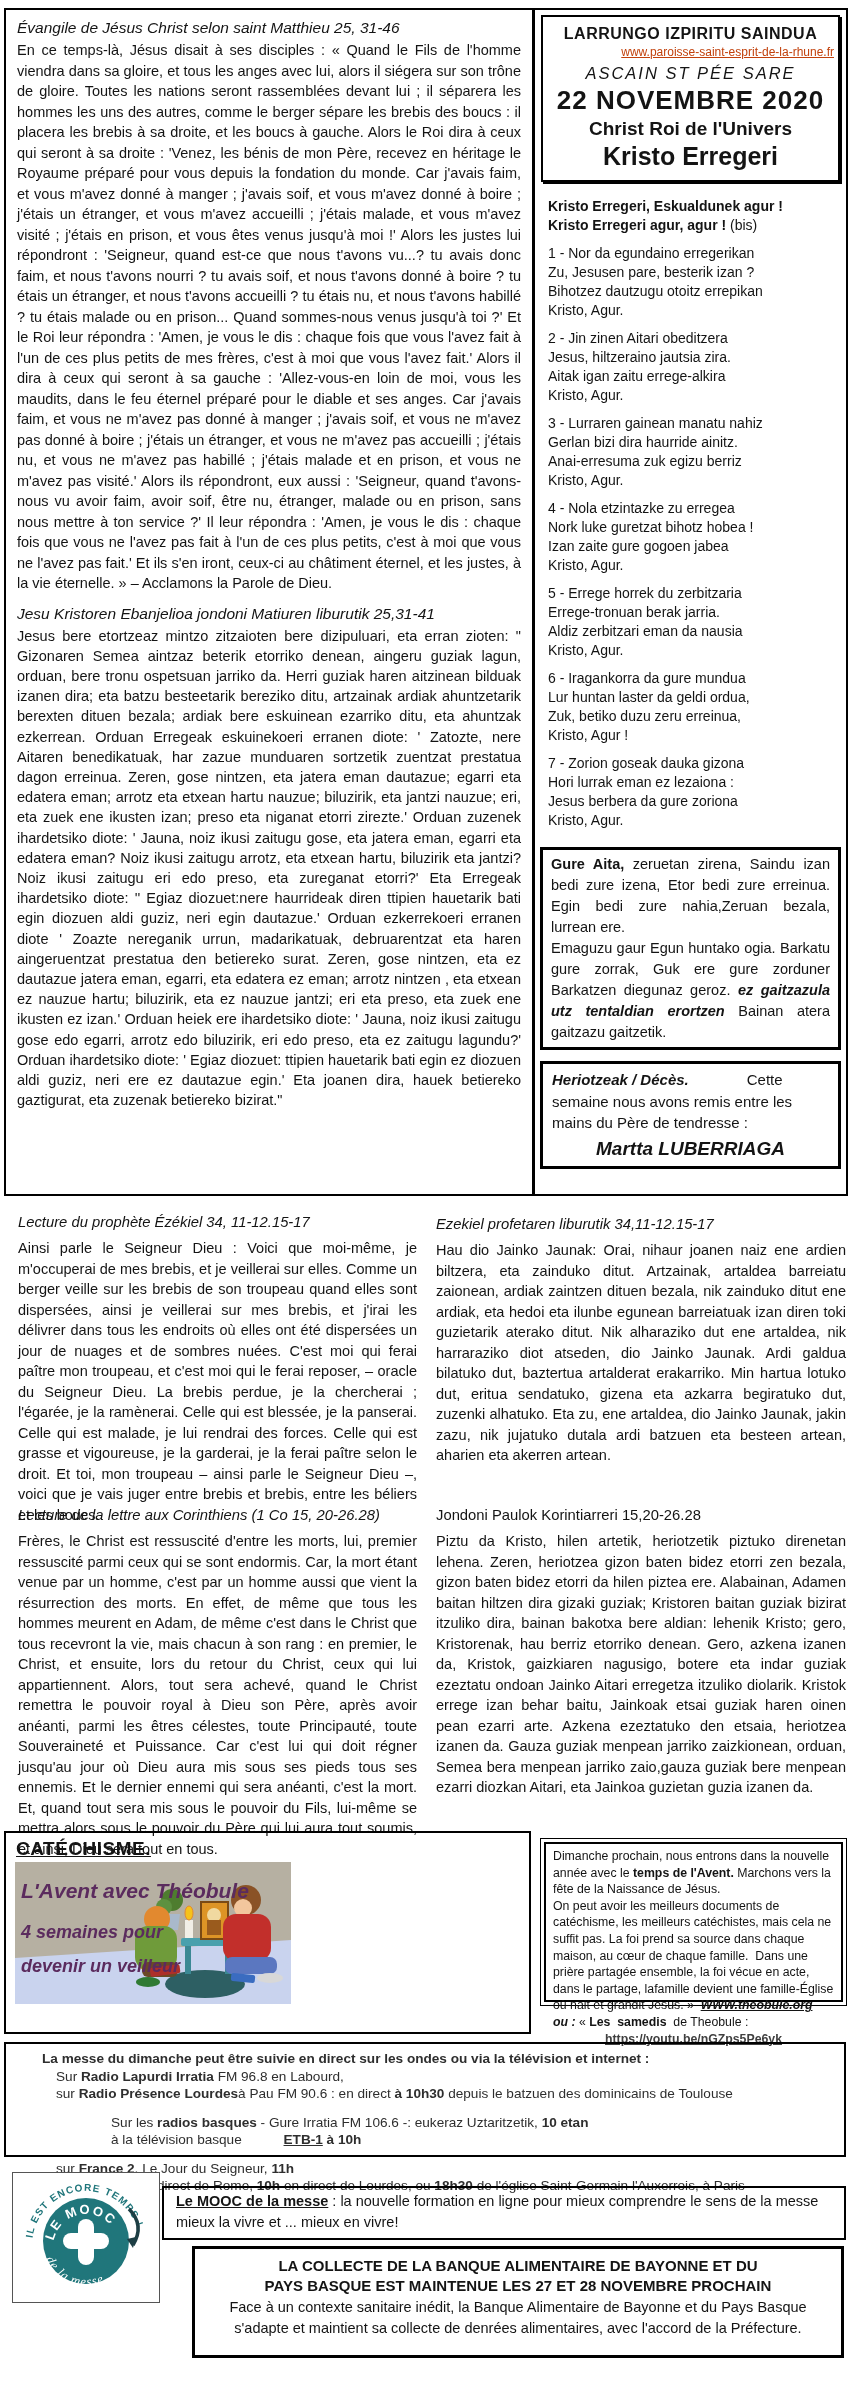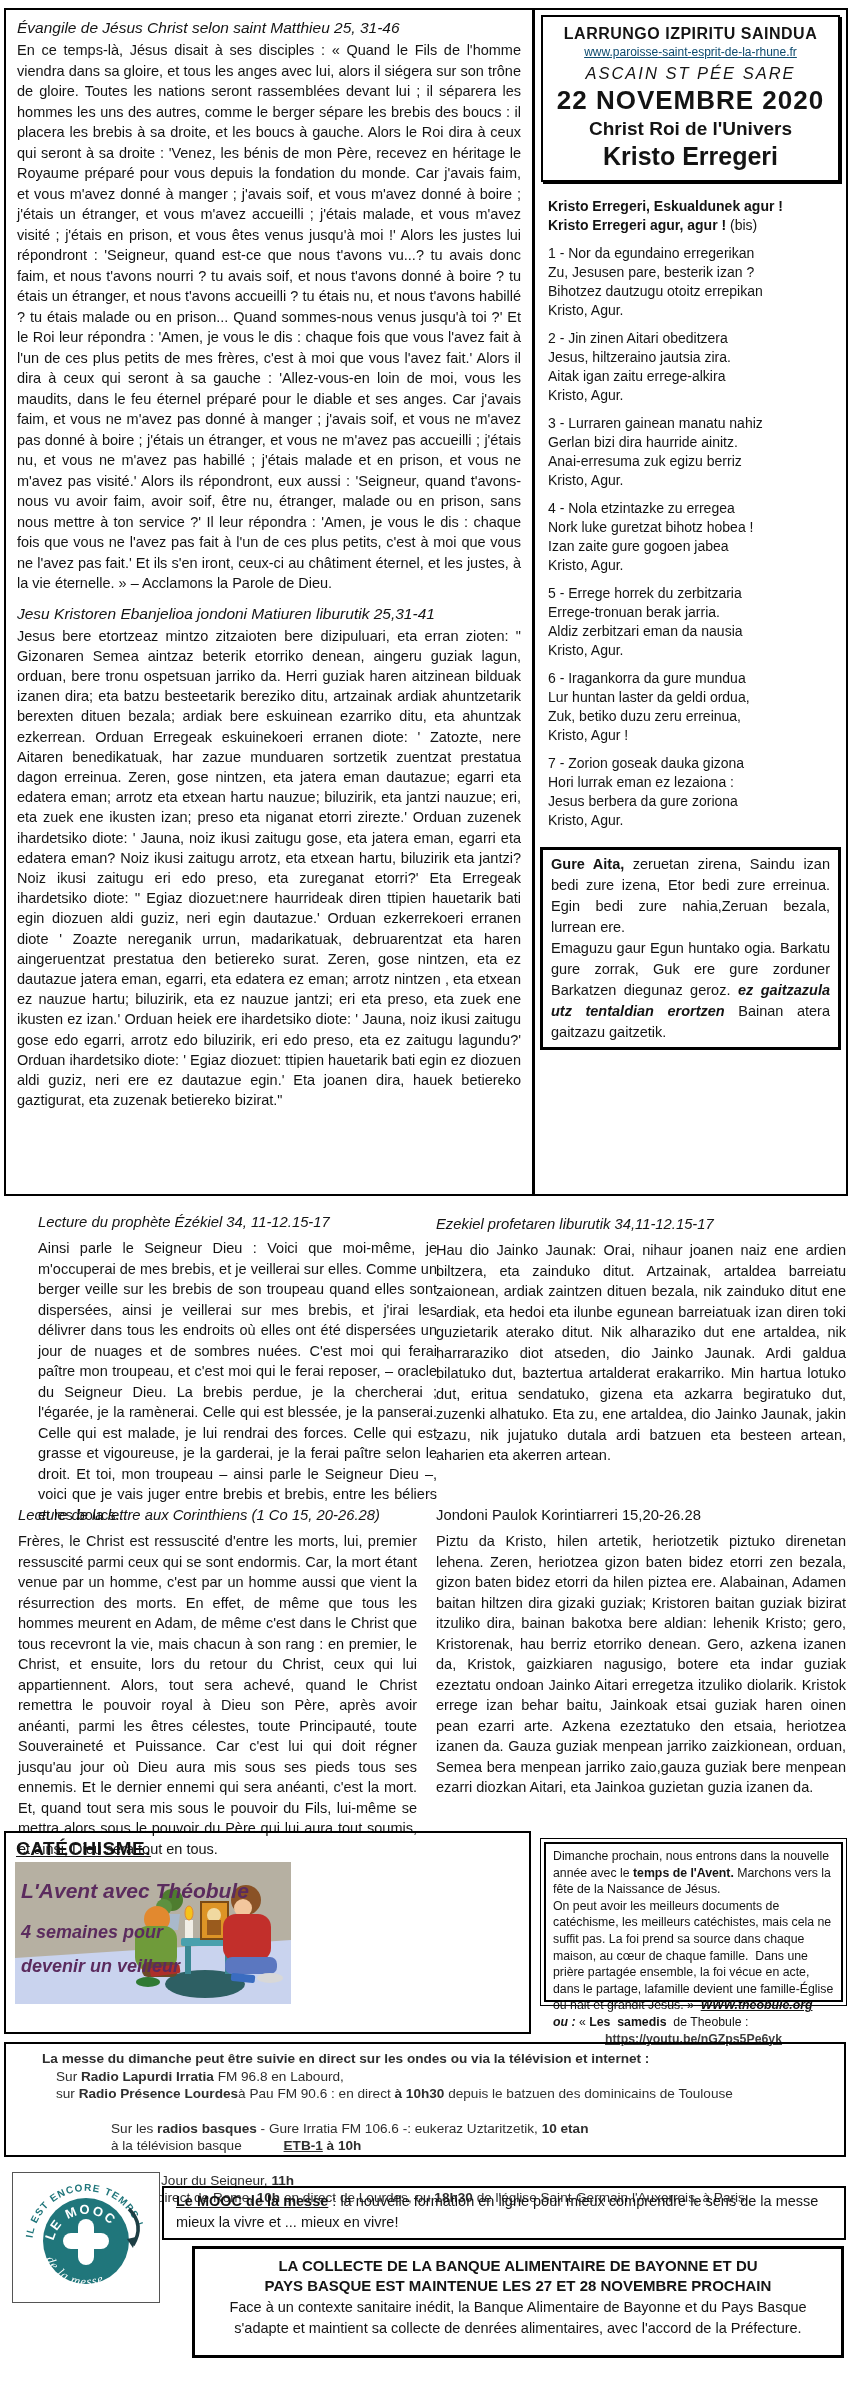--- a/index.html
+++ b/index.html
@@ -14,60 +14,60 @@
   .rd-title.noital{font-style:normal;}
   .body-j{font-size:14.5px;line-height:20.5px;text-align:justify;margin:0;}
   .left-box .body-j.eu{line-height:20.2px;}
   .gap10{height:10px;}
 
   
   .right-box{left:533px;top:8px;width:315px;height:1188px;border:2px solid #000;overflow:hidden;}
   .hdr-box{margin:5px 6px 0 6px;border:2px solid #000;box-shadow:2px 2px 0 #000;
            text-align:center;padding:7px 4px 9px 4px;background:#fff;}
   .hdr-parish{font-weight:bold;font-size:16px;letter-spacing:.5px;line-height:20px;}
-  .hdr-url{font-size:12px;line-height:17px;color:#0c4a6e;text-decoration:underline;cursor:pointer;}
+  .hdr-url{font-size:12px;line-height:17px;color:#c2410c;text-decoration:underline;cursor:pointer;text-align:right;}
   .hdr-towns{font-style:italic;font-size:16.5px;line-height:24px;letter-spacing:2px;}
   .hdr-date{font-weight:bold;font-size:26px;line-height:31px;letter-spacing:1px;}
   .hdr-fr{font-weight:bold;font-size:19px;line-height:25px;}
   .hdr-eu{font-weight:bold;font-size:25px;line-height:30px;}
   .hymn{padding:15px 13px 6px 13px;font-size:14px;line-height:19px;}
   .refrain{font-weight:bold;margin:0 0 9px 0;white-space:pre-line;}
   .refrain .bis{font-weight:normal;}
   .verse{white-space:pre-line;margin:0 0 9px 0;}
   .gure-box{margin:2px 5px 0 5px;border:3px solid #000;padding:4px 8px;
             font-size:14.5px;line-height:21px;text-align:justify;white-space:pre-wrap;}
   .deces-box{margin:11px 5px 0 5px;border:3px solid #000;padding:5px 9px 7px 9px;
              font-size:15px;line-height:21.5px;}
   .deces-line{white-space:pre-wrap;margin:0;}
   .deces-name{text-align:center;font-weight:bold;font-style:italic;font-size:19px;margin:4px 0 0 0;}
 
   
   .reading{font-size:13.2px;line-height:18.6px;}
   .reading .rd-title{font-size:14.8px;margin-bottom:6px;}
-  .ez-fr{left:18px;top:1212px;width:399px;margin-left:20px;}
+  .ez-fr{left:18px;top:1212px;width:399px;}
   .ez-eu{left:436px;top:1214px;width:410px;}
   .co-fr{left:18px;top:1505px;width:399px;}
   .co-eu{left:436px;top:1505px;width:410px;}
 
   
   .cat-box{left:4px;top:1831px;width:527px;height:203px;border:2.5px solid #000;padding:5px 10px;}
   .cat-title{font-weight:bold;font-size:19px;text-decoration:underline;letter-spacing:.5px;}
   .cat-img{position:absolute;left:9px;top:29px;}
 
   
   .dim-outer{left:540px;top:1838px;width:307px;height:168px;border:1.5px solid #000;padding:3px;}
   .dim-inner{border:2.5px solid #000;height:100%;box-sizing:border-box;padding:4px 7px;
              font-size:12.3px;line-height:16.6px;white-space:pre-wrap;}
 
   
   .messe-box{left:4px;top:2042px;width:842px;height:115px;border:2.5px solid #000;
              padding:6px 0 0 0;font-size:13.6px;line-height:17.5px;color:#2e2e2e;}
   .radio-line{white-space:pre-wrap;}
   .pl18{padding-left:36px;} .pl50{padding-left:50px;} .pl105{padding-left:105px;}
-  .mt6{margin-top:17px;}
+  .mt6{margin-top:11px;}
 
   
   .mooc-logo-box{left:12px;top:2172px;width:148px;height:131px;border:1px solid #555;background:#fff;}
   .mooc-text-box{left:162px;top:2186px;width:684px;border:2.5px solid #000;padding:3px 12px 5px 12px;
                  font-size:14.5px;line-height:21px;white-space:pre-wrap;}
   .collecte-box{left:192px;top:2246px;width:652px;height:112px;border:3px solid #000;
                 padding:7px 14px;text-align:center;}
   .collecte-title{font-weight:bold;font-size:15px;line-height:19.5px;margin:0;}
   .collecte-body{font-size:14.5px;line-height:21px;margin:2px 0 0 0;}
 
@@ -125,20 +125,26 @@
 Kristo, Agur !</p>
       <p class="verse">7 - Zorion goseak dauka gizona
 Hori lurrak eman ez lezaiona :
 Jesus berbera da gure zoriona
 Kristo, Agur.</p>
     </div>
 
     <div class="gure-box seg-wrap"><span style="font-weight: bold;">Gure Aita,</span><span> zeruetan zirena, Saindu izan bedi zure izena, Etor bedi zure erreinua. Egin bedi zure nahia,Zeruan bezala, lurrean ere.
 </span><span>Emaguzu gaur Egun huntako ogia. Barkatu gure zorrak, Guk ere gure zorduner Barkatzen diegunaz geroz. </span><span style="font-weight: bold; font-style: italic;">ez gaitzazula utz tentaldian erortzen</span><span> Bainan atera gaitzazu gaitzetik.</span></div>
 
+    <div class="deces-box">
+      <p class="deces-line seg-wrap"><span style="font-weight: bold; font-style: italic;">Heriotzeak / Décès.</span><span style="padding-left: 58px;">Cette</span><span>
+semaine nous avons remis entre les
+mains du Père de tendresse :</span></p>
+      <p class="deces-name">Martta LUBERRIAGA</p>
+    </div>
   </div>
 
   <div class="abs reading ez-fr">
     <p class="rd-title">Lecture du prophète Ézékiel 34, 11-12.15-17</p>
     <p class="body-j">Ainsi parle le Seigneur Dieu : Voici que moi-même, je m'occuperai de mes brebis, et je veillerai sur elles. Comme un berger veille sur les brebis de son troupeau quand elles sont dispersées, ainsi je veillerai sur mes brebis, et j'irai les délivrer dans tous les endroits où elles ont été dispersées un jour de nuages et de sombres nuées. C'est moi qui ferai paître mon troupeau, et c'est moi qui le ferai reposer, – oracle du Seigneur Dieu. La brebis perdue, je la chercherai ; l'égarée, je la ramènerai. Celle qui est blessée, je la panserai. Celle qui est malade, je lui rendrai des forces. Celle qui est grasse et vigoureuse, je la garderai, je la ferai paître selon le droit. Et toi, mon troupeau – ainsi parle le Seigneur Dieu –, voici que je vais juger entre brebis et brebis, entre les béliers et les boucs.</p>
   </div>
   <div class="abs reading ez-eu">
     <p class="rd-title">Ezekiel profetaren liburutik 34,11-12.15-17</p>
     <p class="body-j">Hau dio Jainko Jaunak: Orai, nihaur joanen naiz ene ardien biltzera, eta zainduko ditut. Artzainak, artaldea barreiatu zaionean, ardiak zaintzen dituen bezala, nik zainduko ditut ene ardiak, eta hedoi eta ilunbe egunean barreiatuak izan diren toki guzietarik aterako ditut. Nik alharaziko dut ene artaldea, nik harraraziko diot atseden, dio Jainko Jaunak. Ardi galdua bilatuko dut, baztertua artalderat erakarriko. Min hartua lotuko dut, eritua sendatuko, gizena eta azkarra begiratuko dut, zuzenki alhatuko. Eta zu, ene artaldea, dio Jainko Jaunak, jakin zazu, nik jujatuko dutala ardi batzuen eta besteen artean, aharien eta akerren artean.</p>
   </div>

